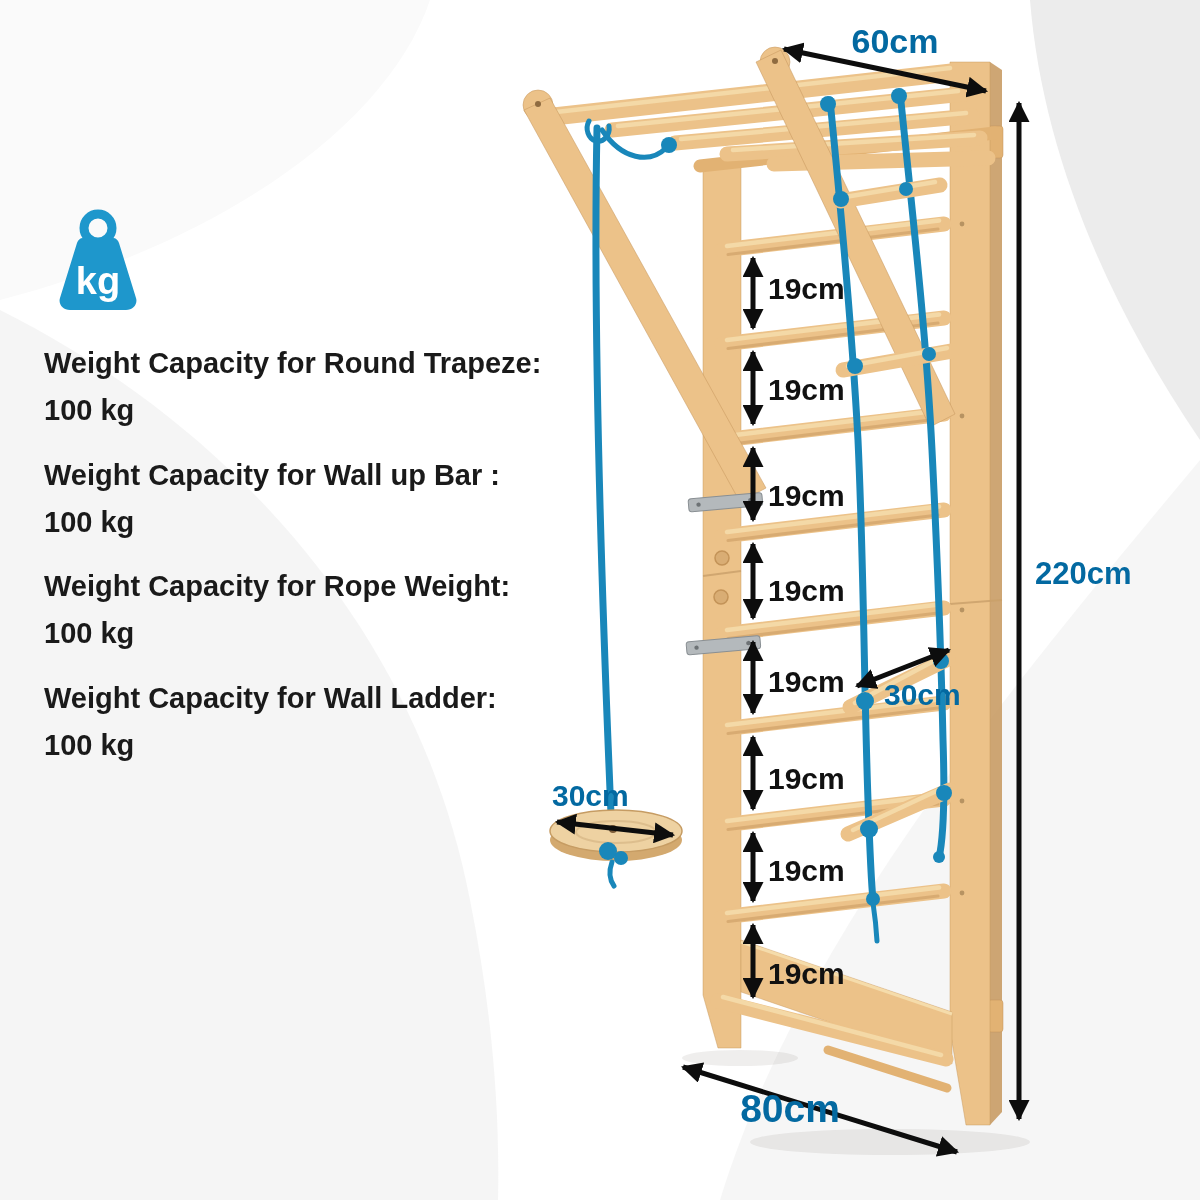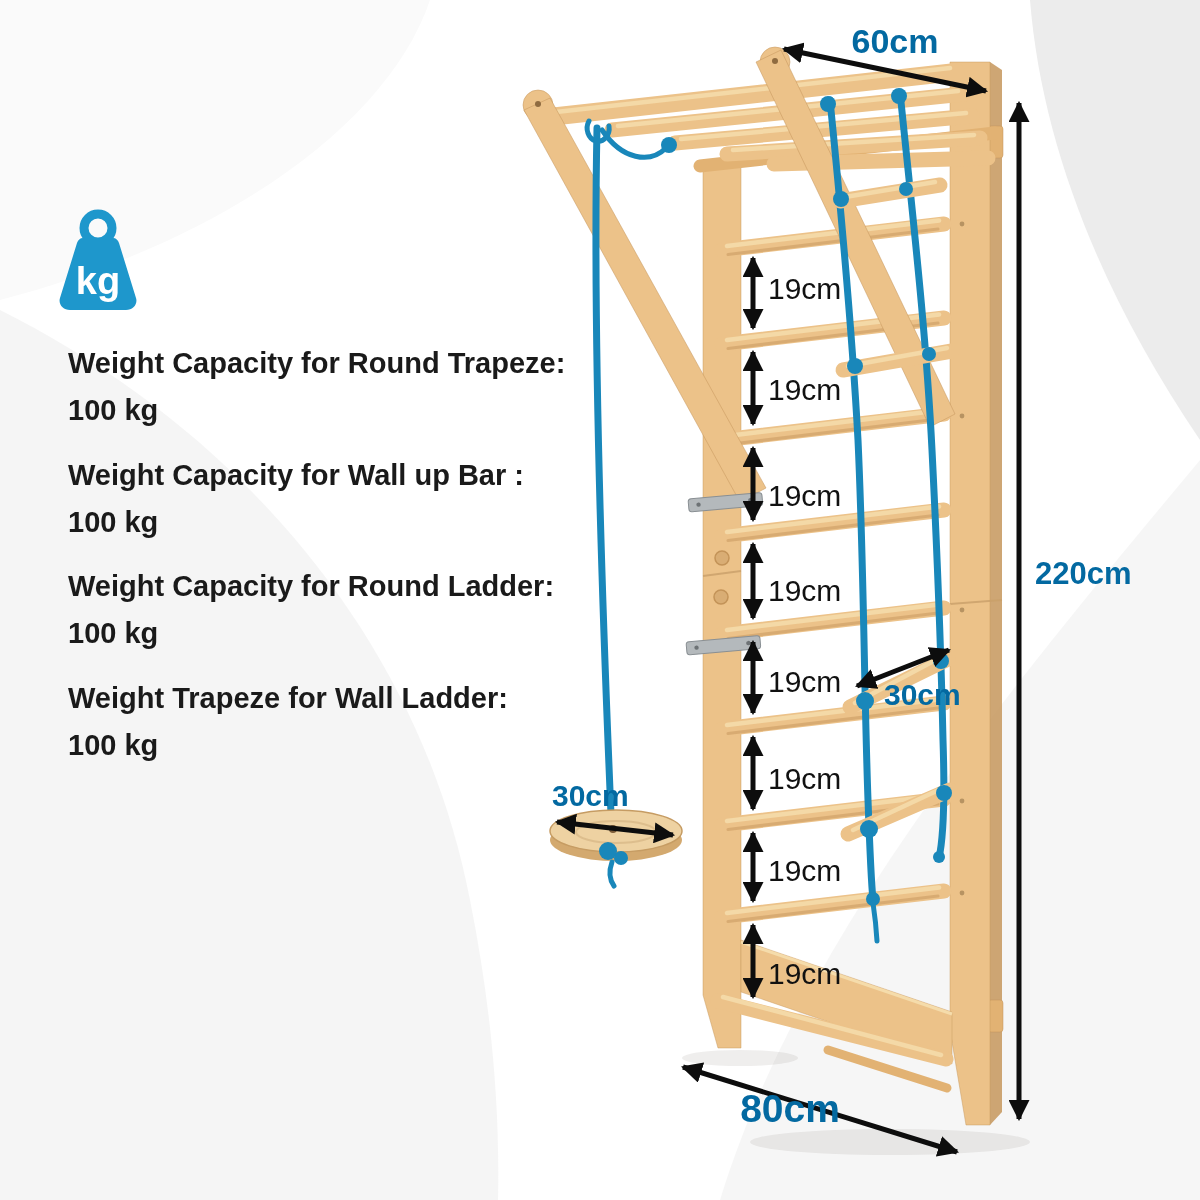--- a/index.html
+++ b/index.html
@@ -48,22 +48,22 @@
   .shadow{fill:rgba(100,90,80,.10);}
   .arrow{stroke:var(--arrow-black);stroke-width:5;fill:none;}
   .ah{fill:var(--arrow-black);}
   
   .dim-label{position:absolute;font-weight:700;color:#0369a1;white-space:nowrap;}
   .dim-60{left:895px;top:22px;font-size:34px;transform:translateX(-50%);}
   .dim-220{left:1035px;top:540px;font-size:31px;margin-top:16px;}
   .dim-80{left:790px;top:1087px;font-size:39px;transform:translateX(-50%);}
   .dim-30-rope{left:884px;top:678px;font-size:30px;}
   .dim-30-disc{left:552px;top:779px;font-size:30px;}
-  .gap-label{position:absolute;left:768px;font-size:30px;font-weight:400;color:#111;}
-  .cap-block{position:absolute;left:68px;color:var(--text-color);font-size:29px;
+  .gap-label{position:absolute;left:768px;font-size:30px;font-weight:700;color:#111;}
+  .cap-block{position:absolute;left:44px;color:var(--text-color);font-size:29px;
              font-weight:600;line-height:47px;white-space:nowrap;}
   .badge{position:absolute;left:56px;top:206px;width:84px;height:110px;}
   .badge text{font-size:38px;font-weight:600;fill:#ffffff;}
 </style>
 </head>
 <body>
 
 <div class="canvas">
 
   <svg class="scene" viewBox="0 0 1200 1200">
@@ -233,25 +233,25 @@
 
   <div class="cap-block" style="top:340px">
     <div>Weight Capacity for Round Trapeze:</div>
     <div>100 kg</div>
   </div>
   <div class="cap-block" style="top:452px">
     <div>Weight Capacity for Wall up Bar :</div>
     <div>100 kg</div>
   </div>
   <div class="cap-block" style="top:563px">
-    <div>Weight Capacity for Round Ladder:</div>
+    <div>Weight Capacity for Rope Weight:</div>
     <div>100 kg</div>
   </div>
   <div class="cap-block" style="top:675px">
-    <div>Weight Trapeze for Wall Ladder:</div>
+    <div>Weight Capacity for Wall Ladder:</div>
     <div>100 kg</div>
   </div>
 
   <div class="dim-label dim-60">60cm</div>
   <div class="dim-label dim-220">220cm</div>
   <div class="dim-label dim-80">80cm</div>
   <div class="dim-label dim-30-rope">30cm</div>
   <div class="dim-label dim-30-disc">30cm</div>
 
   <div class="gap-label" style="top:272px">19cm</div>

